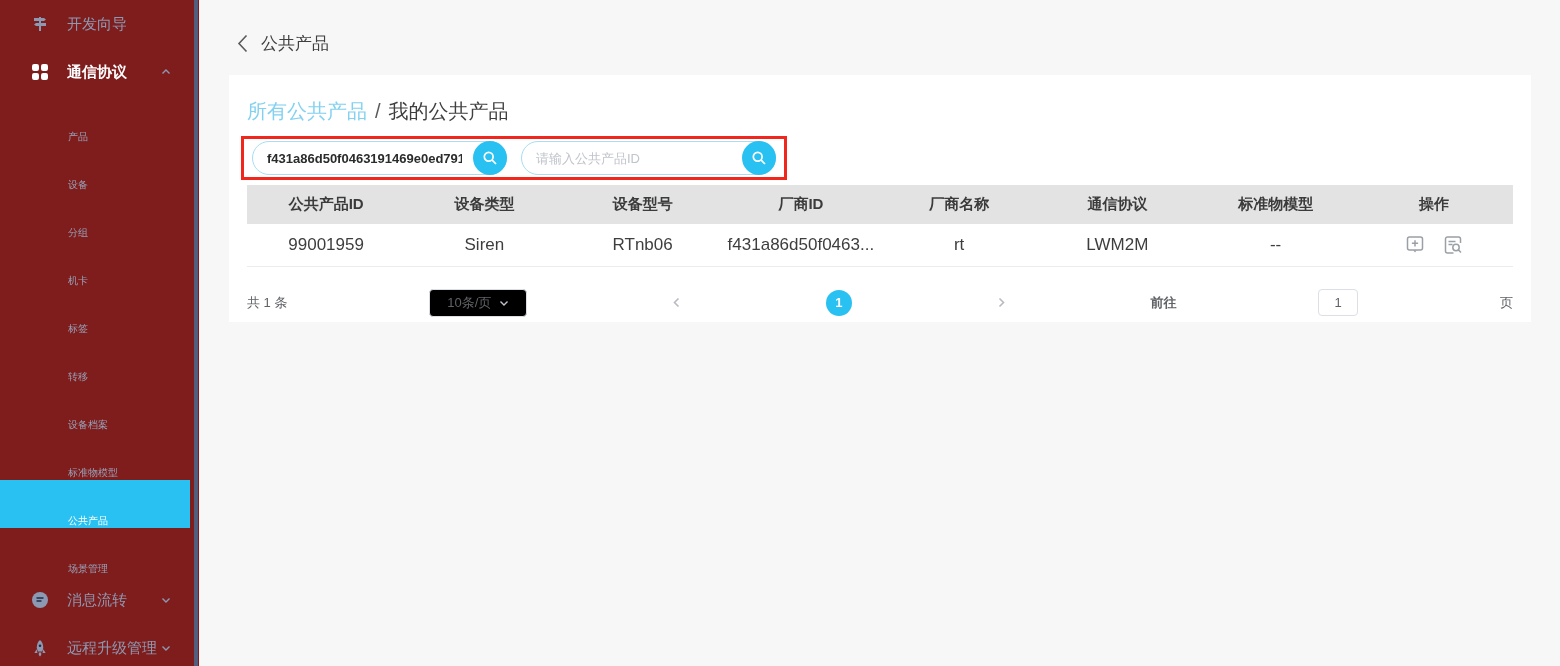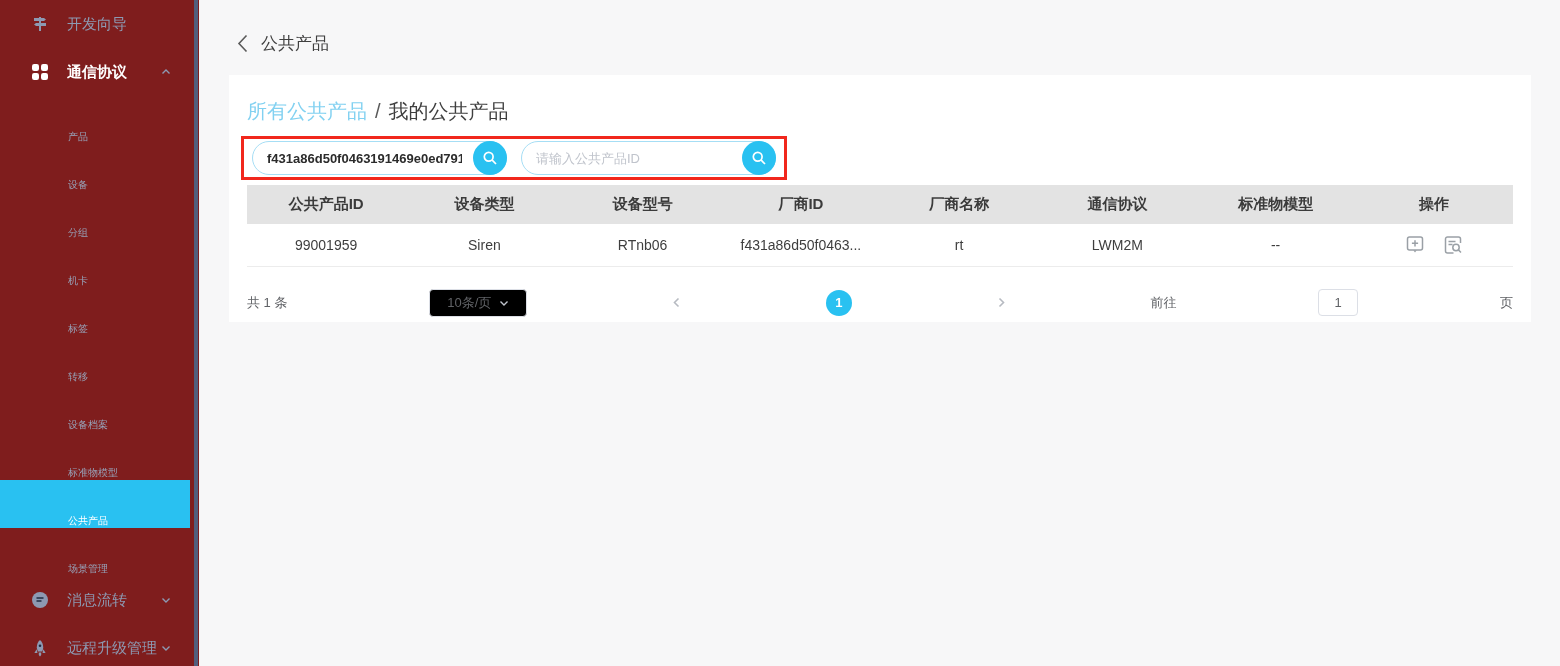--- a/index.html
+++ b/index.html
@@ -32,21 +32,21 @@
   .search-zone { margin-top:11px; margin-left:-6px; }
   .red-box { display:inline-flex; align-items:center; gap:14px; border:3px solid #f1271d; padding:2px 8px; }
   .pill { position:relative; width:255px; height:34px; border:1px solid #a6def5; border-radius:18px; background:#fff; }
   .pill input { position:absolute; left:14px; top:1px; width:195px; height:30px; border:none; outline:none; background:transparent; font-size:13px; color:#2b2b2b; font-weight:700; font-family:"Liberation Sans",sans-serif; }
   .pill input.ph-only { font-weight:400; }
   .pill input::placeholder { color:#c0c4cc; font-weight:400; }
   .search-btn { position:absolute; right:-1px; top:-1px; width:34px; height:34px; border-radius:50%; background:#29c1f1; display:flex; align-items:center; justify-content:center; cursor:pointer; }
 
   table { width:100%; margin-top:5px; border-collapse:collapse; table-layout:fixed; }
   thead th { height:39px; background:#e3e3e3; font-weight:700; font-size:15px; color:#3b3b3b; text-align:center; }
-  tbody td { height:42px; font-size:14px; color:#3e3e3e; text-align:center; border-bottom:1px solid #ececec; }
+  tbody td { height:42px; font-size:17px; color:#3e3e3e; text-align:center; border-bottom:1px solid #ececec; }
   .actions { display:flex; align-items:center; justify-content:center; gap:16px; }
   .act-icon { display:flex; cursor:pointer; }
 
   .pagination { margin-top:22px; display:flex; align-items:center; justify-content:space-between; gap:14px; font-size:13px; color:#606266; }
   .page-size { width:98px; height:28px; border:1px solid #dcdfe6; border-radius:4px; display:flex; align-items:center; justify-content:center; gap:8px; cursor:pointer; background:#000000; }
   .pg-arrow { display:flex; cursor:pointer; padding:0 2px; }
   .page-circle { width:26px; height:26px; border-radius:50%; background:#29c1f1; color:#fff; display:flex; align-items:center; justify-content:center; font-size:13px; font-weight:700; cursor:pointer; }
   .goto-input { width:40px; height:27px; border:1px solid #dcdfe6; border-radius:4px; text-align:center; font-size:13px; color:#606266; outline:none; font-family:"Liberation Sans",sans-serif; }
 </style>
 </head>
@@ -252,19 +252,19 @@
         <svg width="11" height="11" viewBox="0 0 11 11" fill="none" stroke="#b6bac1" stroke-width="1.6">
             <path d="M7.5 1.5 3.5 5.5l4 4"></path>
           </svg>
       </span>
       <span class="page-circle">1</span>
       <span class="pg-arrow">
         <svg width="11" height="11" viewBox="0 0 11 11" fill="none" stroke="#b6bac1" stroke-width="1.6">
             <path d="M3.5 1.5 7.5 5.5l-4 4"></path>
           </svg>
       </span>
-      <span style="">前往</span>
+      <span style="font-weight:bold;">前往</span>
       <input class="goto-input" type="text" value="1" style="">
       <span>页</span>
     </div>
 
   </div>
 </div>
 
 </body></html>

